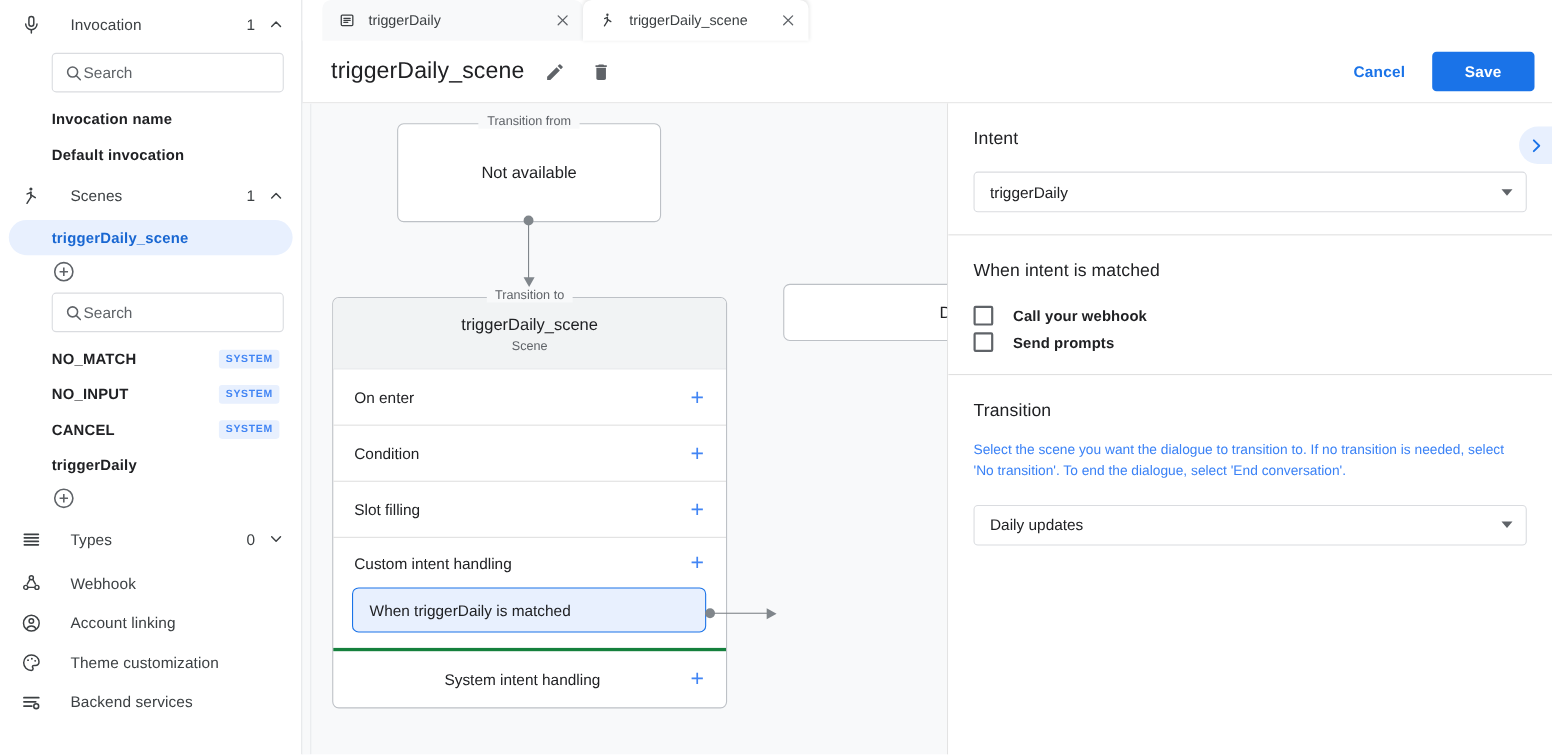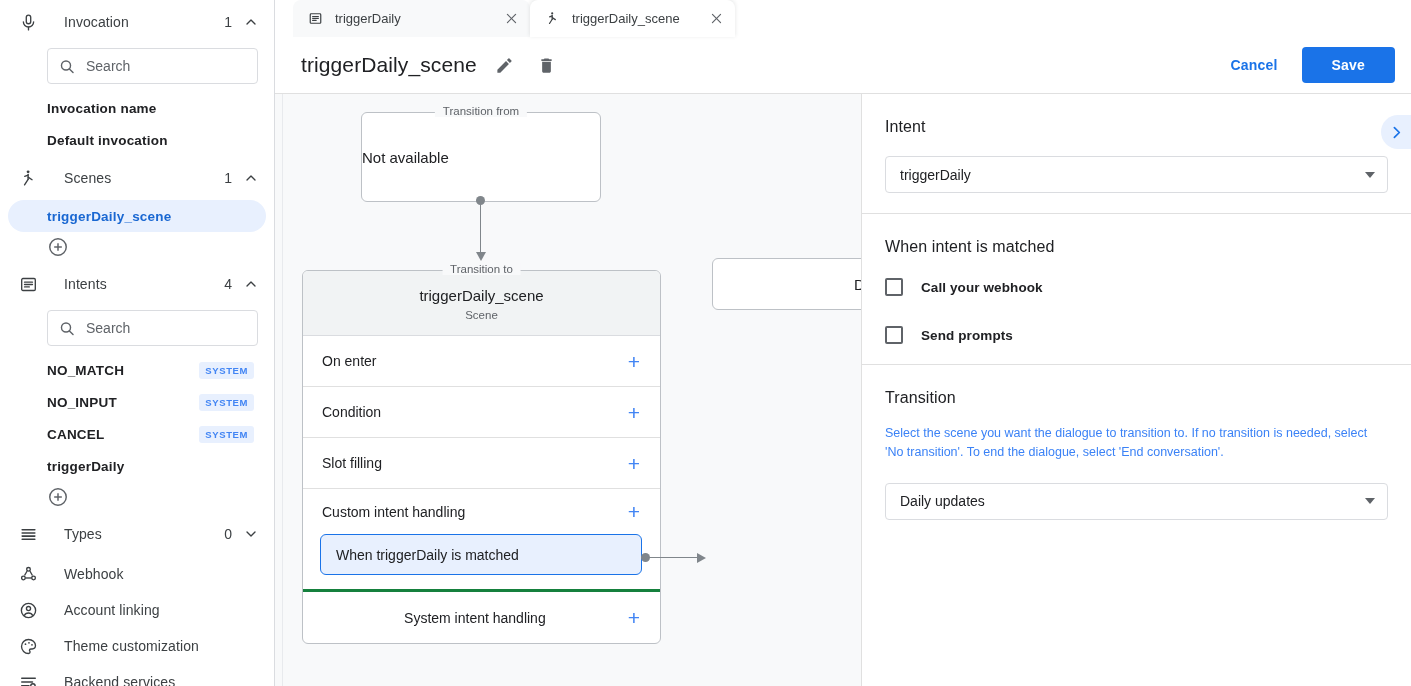--- a/index.html
+++ b/index.html
@@ -51,21 +51,21 @@
     border: 1px solid #dadce0;
     border-radius: 4px;
     padding: 0 10px;
     background: #fff;
   }
   .search-box svg { color: #5f6368; flex: 0 0 18px; }
   .search-box input {
     border: 0; outline: 0; background: transparent;
     font-family: "Liberation Sans", sans-serif;
     font-size: 14px; color: #3c4043;
-    margin-left: 10px; width: 100%;
+    width: 100%;
   }
   .search-box input::placeholder { color: #5f6368; }
 
   .sub-item {
     display: flex; align-items: center;
     height: 32px;
     margin: 0 8px;
     padding: 0 12px 0 39px;
     border-radius: 16px;
     font-size: 13.5px;
@@ -178,21 +178,21 @@
     top: -8px; left: 50%; transform: translateX(-50%);
     background: #f8f9fa;
     padding: 0 8px;
     font-size: 11.5px; color: #5f6368;
     white-space: nowrap;
   }
 
   
   .node-from {
     left: 86px; top: 18px; width: 240px; height: 90px;
-    display: flex; align-items: center; 
+    display: flex; align-items: center; justify-content: center;
   }
   .node-from .t { font-size: 15px; color: #202124; }
 
   
   .scene-card {
     position: absolute;
     left: 27px; top: 176px; width: 359px;
     background: #fff;
     border: 1px solid #bdc1c6;
     border-radius: 6px;
@@ -276,21 +276,21 @@
     border: 1px solid #dadce0;
     border-radius: 4px;
     display: flex; align-items: center;
     padding: 0 12px 0 14px;
     font-size: 14px; color: #202124;
     cursor: pointer;
     background: #fff;
   }
   .select .sv { flex: 1 1 auto; }
   .caret { width:0;height:0;border-left:5px solid transparent;border-right:5px solid transparent;border-top:6px solid #5f6368;}
-  .check-row { display: flex; align-items: center; margin-top: 30px; cursor: pointer; }
+  .check-row { display: flex; align-items: center; margin-top: 6px; cursor: pointer; }
   .check-row:first-of-type { margin-top: 22px; text-align: right; }
   .cbox {
     width: 18px; height: 18px;
     border: 2px solid #5f6368;
     border-radius: 2px;
     flex: 0 0 18px;
   }
   .check-label { font-size: 13.5px; font-weight: bold; color: #202124; margin-left: 18px; letter-spacing:.1px;}
   .collapse-btn {
     position: absolute; right: 0; top: 21px;
@@ -376,37 +376,20 @@
     <div class="add-row">
       <span>
         <svg class="add-circle" viewBox="0 0 24 24" fill="none" stroke="currentColor" stroke-width="1.6">
             <circle cx="12" cy="12" r="9"></circle>
             <line x1="12" y1="7.8" x2="12" y2="16.2"></line>
             <line x1="7.8" y1="12" x2="16.2" y2="12"></line>
           </svg>
       </span>
     </div>
 
-    <div class="nav-group-header">
-      <span class="nav-ico">
-        <svg width="19" height="19" viewBox="0 0 24 24" fill="none" stroke="currentColor" stroke-width="1.7" stroke-linecap="round">
-          <rect x="3.4" y="4.4" width="17.2" height="15.2" rx="1.6"></rect>
-          <line x1="7" y1="9" x2="17" y2="9"></line>
-            <line x1="7" y1="12" x2="17" y2="12"></line>
-            <line x1="7" y1="15" x2="13" y2="15"></line>
-        </svg>
-      </span>
-      <span class="nav-label">Intents</span>
-      <span class="nav-count">4</span>
-      <span class="chev">
-        <svg width="16" height="16" viewBox="0 0 24 24" fill="none" stroke="currentColor" stroke-width="2" stroke-linecap="round" stroke-linejoin="round">
-            <polyline points="6 15 12 9 18 15"></polyline>
-          </svg>
-      </span>
-    </div>
 
     <div class="search-wrap">
       <div class="search-box">
         <svg width="17" height="17" viewBox="0 0 24 24" fill="none" stroke="currentColor" stroke-width="2" stroke-linecap="round">
             <circle cx="10.6" cy="10.6" r="6.4"></circle>
             <line x1="15.4" y1="15.4" x2="20.5" y2="20.5"></line>
           </svg>
         <input type="text" placeholder="Search" style="">
       </div>
     </div>

